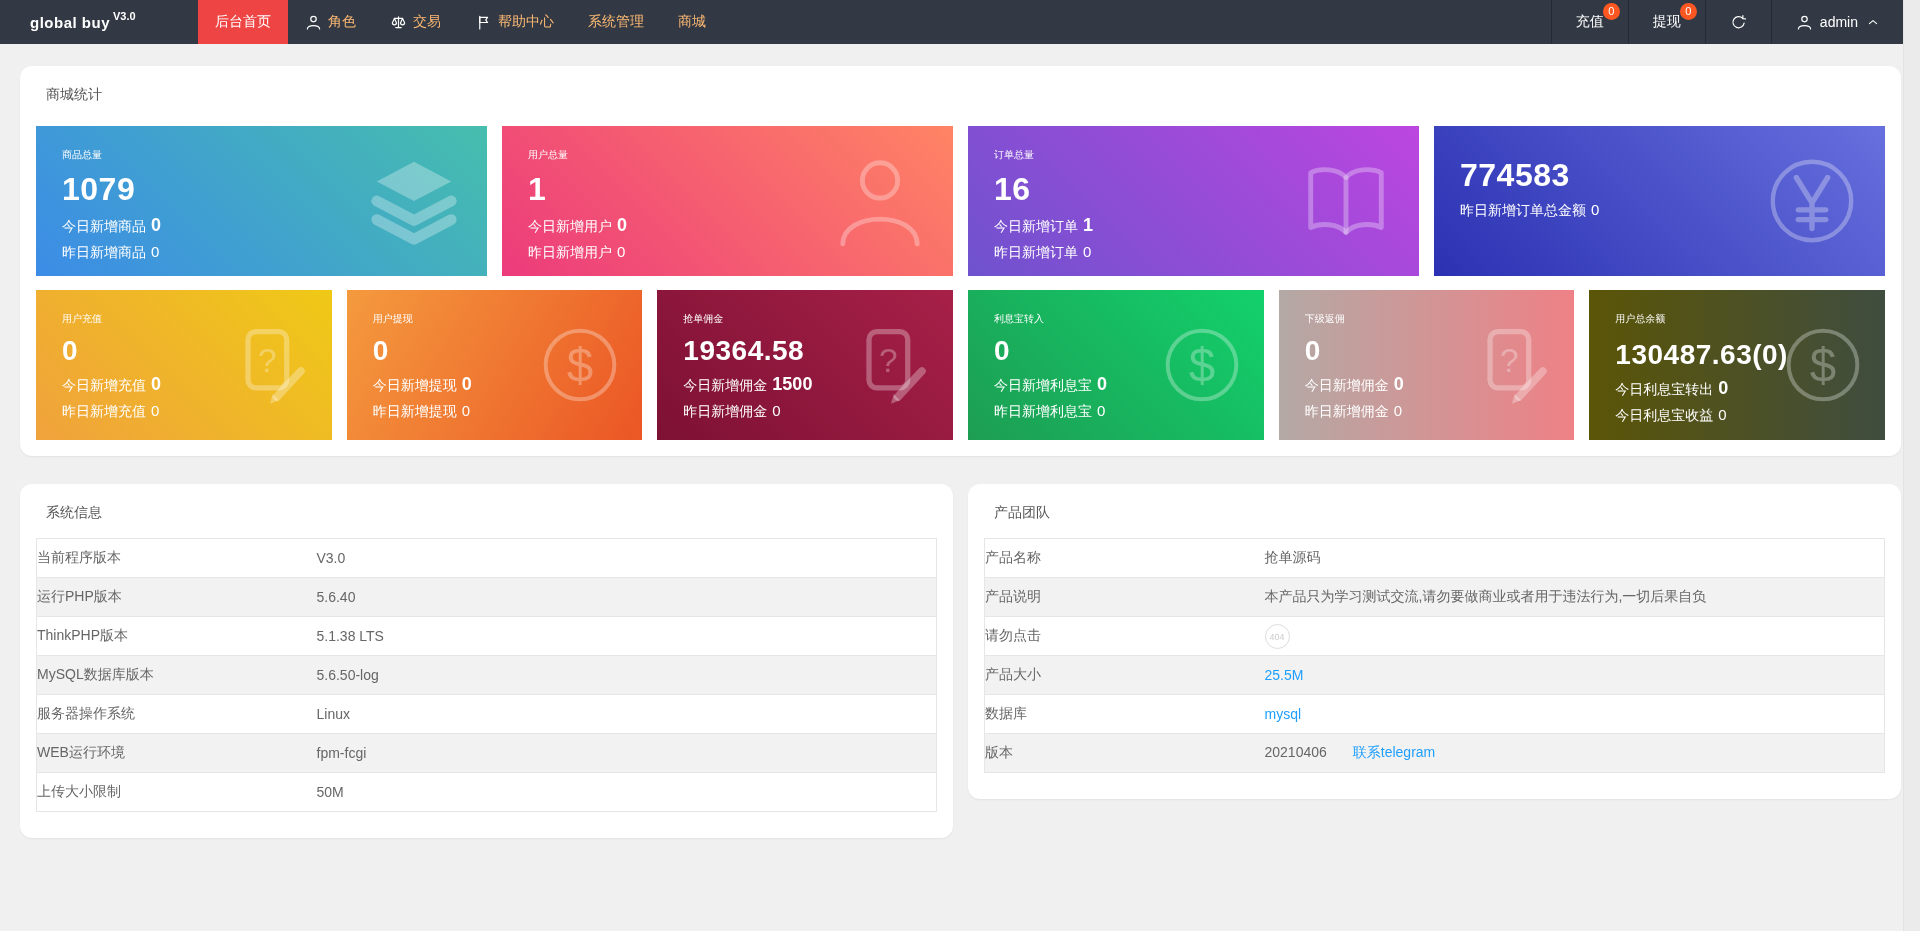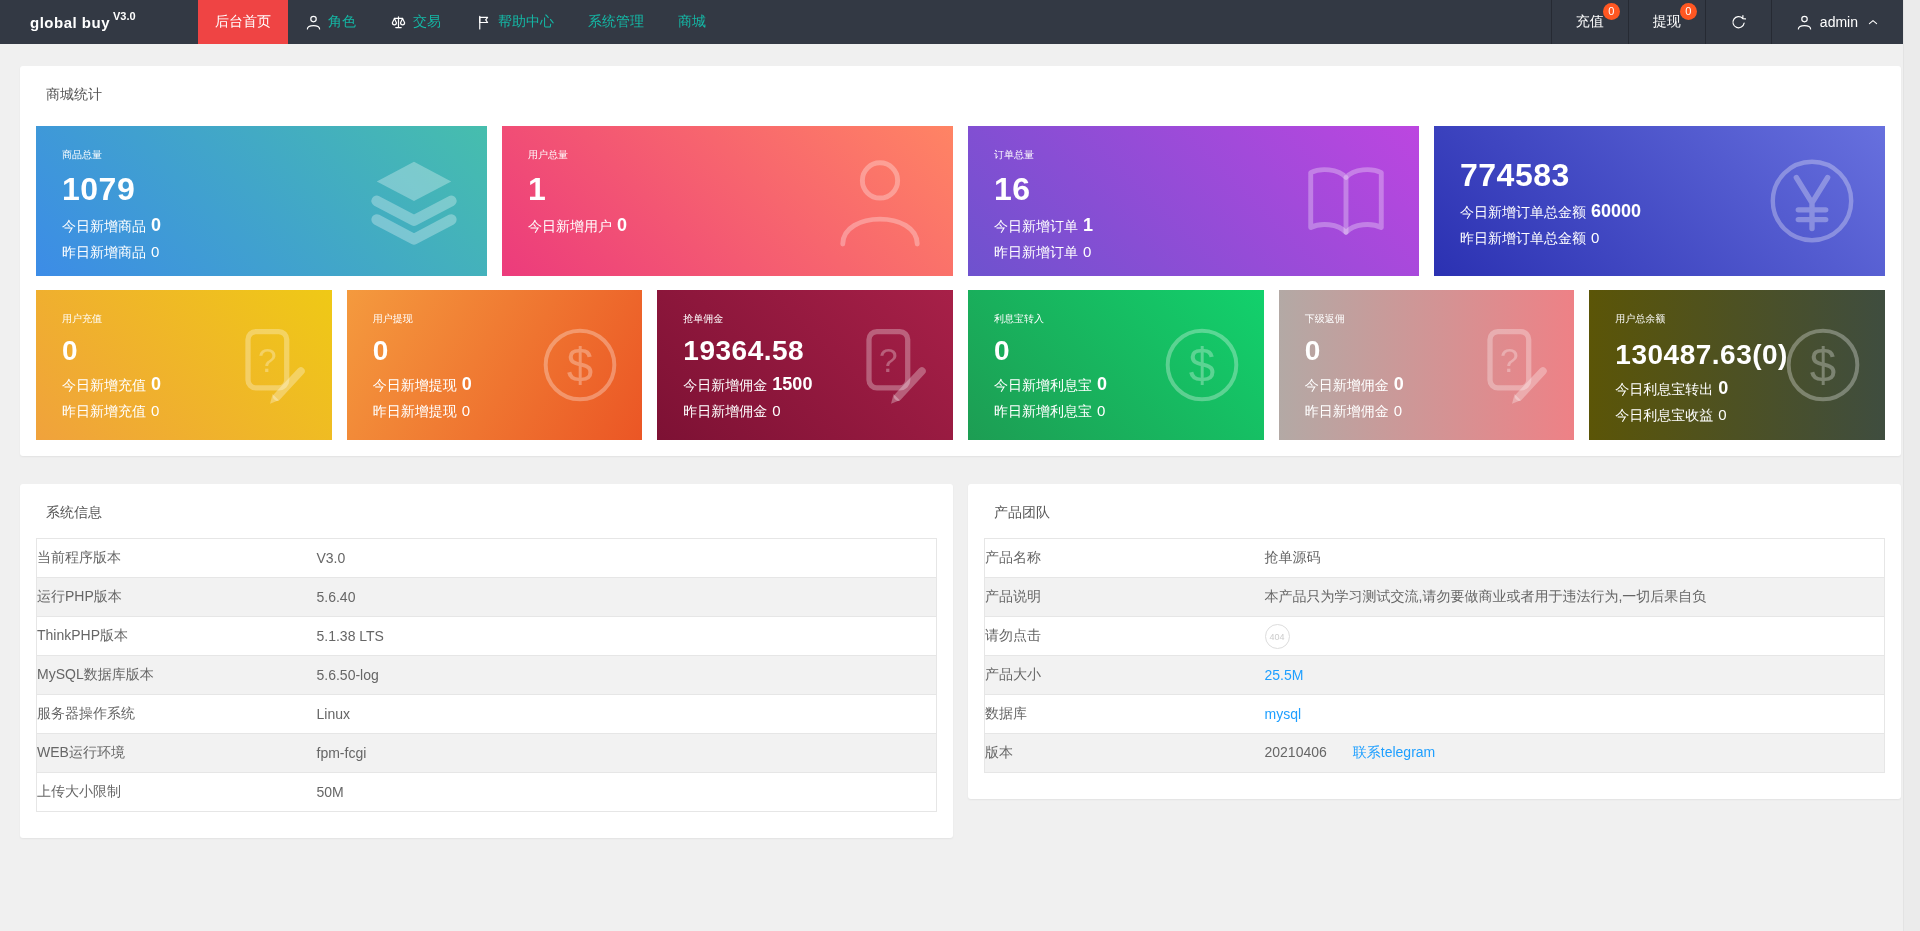--- a/index.html
+++ b/index.html
@@ -14,35 +14,35 @@
     background:#ebebeb; border-left:1px solid #e3e3e3; }
 
   
   .nav { height:44px; background:#333944; display:flex; align-items:stretch;
     color:#fff; margin-right:17px; }
   .logo { width:198px; padding-left:30px; display:flex; align-items:center; cursor:pointer; }
   .logo-text { font-size:15px; font-weight:bold; letter-spacing:.5px; }
   .logo-ver { font-size:11px; font-weight:bold; margin-left:3px; transform:translateY(-6px); display:inline-block; }
   .nav-menu { display:flex; }
   .nav-item { padding:0 17px; display:flex; align-items:center; gap:6px;
-    font-size:14px; color:#14b8a6; cursor:pointer; white-space:nowrap; }
+    font-size:14px; color:#fdba74; cursor:pointer; white-space:nowrap; }
   .nav-item.active { background:#ef4444; color:#fff; }
   .nav-ico { width:17px; height:17px; display:inline-flex; }
   .nav-ico svg { width:100%; height:100%; stroke:#fff; fill:none; stroke-width:7; stroke-linecap:round; stroke-linejoin:round; }
   .nav-right { margin-left:auto; display:flex; }
   .nav-action { position:relative; padding:0 24px; display:flex; align-items:center; gap:7px;
     font-size:14px; cursor:pointer; border-left:1px solid rgba(0,0,0,.25); }
   .badge { position:absolute; top:3px; right:8px; min-width:17px; height:17px; padding:0 3px;
     background:#FF5722; color:#fff; border-radius:9px; font-size:11px; line-height:17px; text-align:center; }
   .caret { width:12px; height:12px; display:inline-flex; margin-left:2px; }
   .caret svg { width:100%; height:100%; stroke:#fff; fill:none; stroke-width:9; stroke-linecap:round; stroke-linejoin:round; }
 
   
   .main { margin:0 19px 0 20px; }
-  .panel { background:#fff; border-radius:3px; box-shadow:0 1px 2px rgba(0,0,0,.06); }
+  .panel { background:#fff; border-radius:12px; box-shadow:0 1px 2px rgba(0,0,0,.06); }
   .panel-title { font-size:14px; color:#555; margin:6px 10px 0; }
   .panel-stats { margin-top:22px; padding:14px 16px 16px; }
 
   .cards-row { display:flex; gap:15px; }
   .cards-row.r1 { margin-top:22px; }
   .cards-row.r2 { margin-top:14px; }
   .stat-card { flex:1; height:150px; position:relative; color:#fff; padding:22px 26px; overflow:hidden; }
   .sc-title { font-size:10px; }
   .sc-value { font-size:32px; font-weight:bold; margin-top:9px; letter-spacing:.5px; }
   .sc-value.small { font-size:18px; margin-top:13px; }
@@ -162,38 +162,38 @@
           <div class="sc-icon"><svg viewBox="0 0 100 100">
               <path d="M50 10 88 30 50 50 12 30z" fill="currentColor" stroke="none"></path>
               <path d="M12 50l38 20 38-20" stroke-width="11"></path>
               <path d="M12 69l38 20 38-20" stroke-width="11"></path>
             </svg></div>
         </div>
         <div class="stat-card" style="background: linear-gradient(45deg, rgb(236, 59, 124), rgb(255, 132, 100));">
           <div class="sc-title">用户总量</div>
           <div class="sc-value">1</div>
           <div class="sc-line"><span>今日新增用户</span><b>0</b></div>
+          <div class="sc-line dim"><span>昨日新增用户</span><b>0</b></div>
           <div class="sc-icon"><svg viewBox="0 0 100 100">
               <circle cx="50" cy="29" r="18"></circle>
               <path d="M12 94c0-34 76-34 76 0"></path>
             </svg></div>
         </div>
         <div class="stat-card" style="background: linear-gradient(45deg, rgb(110, 82, 206), rgb(188, 70, 224));">
           <div class="sc-title">订单总量</div>
           <div class="sc-value">16</div>
           <div class="sc-line"><span>今日新增订单</span><b>1</b></div>
           <div class="sc-line dim"><span>昨日新增订单</span><b>0</b></div>
           <div class="sc-icon"><svg viewBox="0 0 100 100">
               <path d="M50 26c-8-9-26-10-36-5v56c10-5 28-4 36 5 8-9 26-10 36-5V21c-10-5-28-4-36 5z"></path>
               <path d="M50 26v56"></path>
             </svg></div>
         </div>
         <div class="stat-card" style="background: linear-gradient(45deg, rgb(43, 49, 178), rgb(103, 112, 222));">
           <div class="sc-value">774583</div>
-          <div class="sc-line"><span>今日新增订单总金额</span><b>60000</b></div>
           <div class="sc-line dim"><span>昨日新增订单总金额</span><b>0</b></div>
           <div class="sc-icon"><svg viewBox="0 0 100 100">
               <circle cx="50" cy="50" r="40" stroke-width="4.5"></circle>
               <path d="M34 26l16 26 16-26M50 52v26M36 59h28M36 69h28" stroke-width="5.5"></path>
             </svg></div>
         </div>
       </div>
     <div class="cards-row r2">
         <div class="stat-card" style="background: linear-gradient(45deg, rgb(240, 162, 60), rgb(239, 201, 22));">
           <div class="sc-title">用户充值</div>

